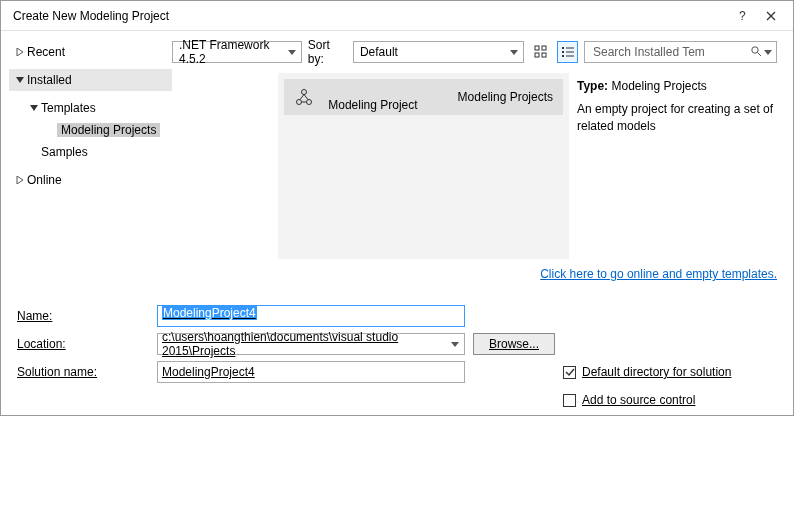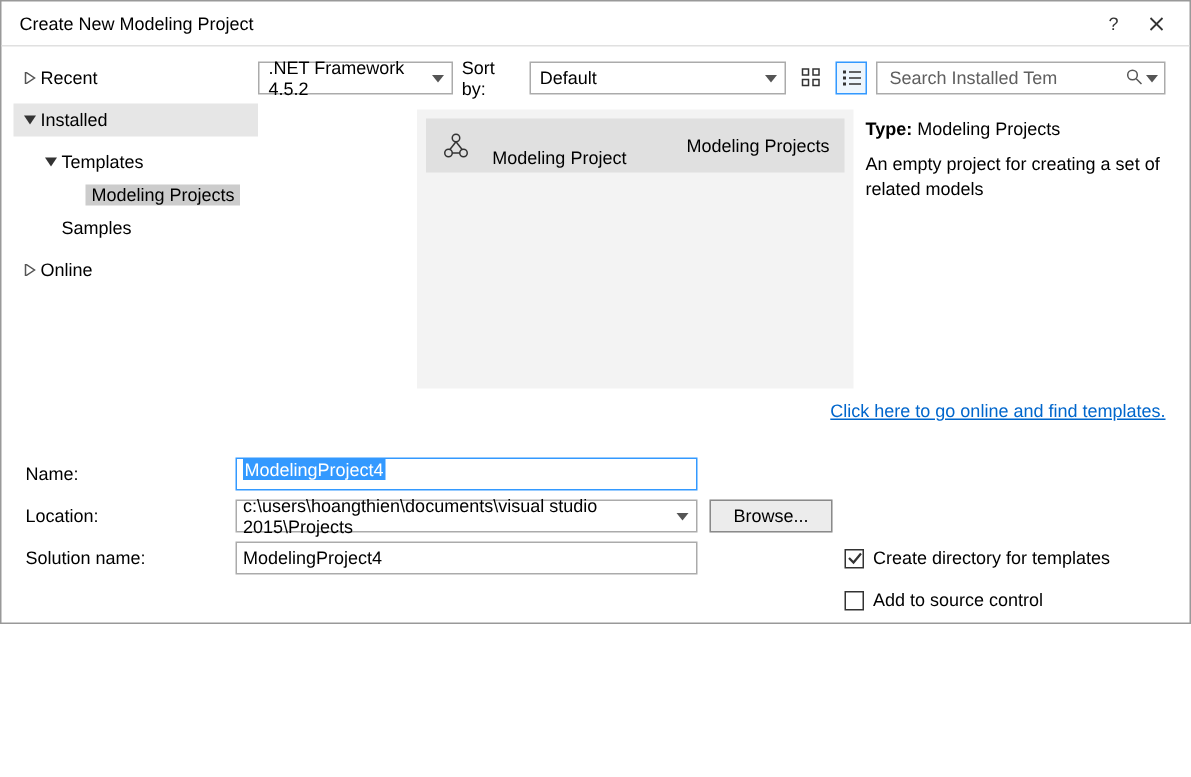--- a/index.html
+++ b/index.html
@@ -32,21 +32,21 @@
   .search-input::placeholder { color: #606060; }
   .mid-row { flex: 1; display: flex; min-height: 0; }
   .templates-area { flex: 1; background: #f3f3f3; padding: 6px; margin-right: 8px; }
   .template-row { height: 36px; background: #e0e0e0; display: flex; align-items: center; padding: 0 10px; gap: 10px; }
   .template-icon { width: 20px; height: 20px; display: inline-flex; align-items: center; justify-content: center; }
   .template-label { padding: 0 20px 0 4px; margin-top: 16px; }
   .details-pane { width: 200px; padding-top: 6px; }
   .online-link { text-align: center; padding: 8px 0 16px 0; font-size: 12px; }
   .online-link a { color: #0066cc; }
   .form-area { padding: 6px 0 0 0; }
-  .form-row { display: flex; align-items: center; height: 26px; margin-bottom: 2px; }
+  .form-row { display: flex; align-items: center; height: 26px; margin-bottom: 2px; text-decoration: underline; }
   .form-label { width: 148px; padding-left: 8px; }
   .name-input { flex: 1; height: 22px; border: 1px solid #3399ff; padding: 0 4px; background: #fff; }
   .name-input .sel { background: #3399ff; color: #fff; padding: 0 1px; }
   .loc-input { flex: 1; height: 22px; border: 1px solid #ababab; padding: 0 18px 0 4px; background: #fff; position: relative; display: flex; align-items: center; }
   .sol-input { flex: 1; height: 22px; border: 1px solid #ababab; padding: 0 4px; background: #fff; display: flex; align-items: center; }
   .browse-btn { width: 82px; height: 22px; border: 1px solid #8a8a8a; background: #ececec; margin-left: 8px; text-align: center; line-height: 20px; }
   .right-opts { width: 222px; padding-left: 8px; }
   .check-row { display: flex; align-items: center; height: 20px; gap: 6px; }
   .check { width: 13px; height: 13px; border: 1px solid #333; display: inline-flex; align-items: center; justify-content: center; }
   .footer-btns { display: flex; justify-content: flex-end; gap: 6px; padding: 10px 0 12px 0; }
@@ -197,21 +197,21 @@
           <div class="details-pane">
             <div style="margin-bottom:8px;">
               <span class="type-label">Type:</span>
               <span>Modeling Projects</span>
             </div>
             <div style="line-height:1.4;">An empty project for creating a set of related models</div>
           </div>
         </div>
 
         <div class="online-link">
-          <a href="#">Click here to go online and find templates.</a>
+          <a href="#">Click here to go online and empty templates.</a>
         </div>
       </div>
     </div>
 
     <div class="form-area">
       <div class="form-row">
         <span class="form-label">Name:</span>
         <div class="name-input">
           <span class="sel">ModelingProject4</span>
         </div>
@@ -239,21 +239,21 @@
           <span>ModelingProject4</span>
         </div>
         <div style="width:90px"></div>
         <div class="right-opts">
           <div class="check-row">
             <span class="check">
               <svg width="10" height="10" viewBox="0 0 10 10">
                   <polyline points="1,5 4,8 9,2" fill="none" stroke="#333" stroke-width="1.5"></polyline>
                 </svg>
             </span>
-            <span>Create directory for templates</span>
+            <span>Default directory for solution</span>
           </div>
         </div>
       </div>
 
       <div class="form-row">
         <span class="form-label"></span>
         <div style="flex:1"></div>
         <div style="width:90px"></div>
         <div class="right-opts">
           <div class="check-row">

